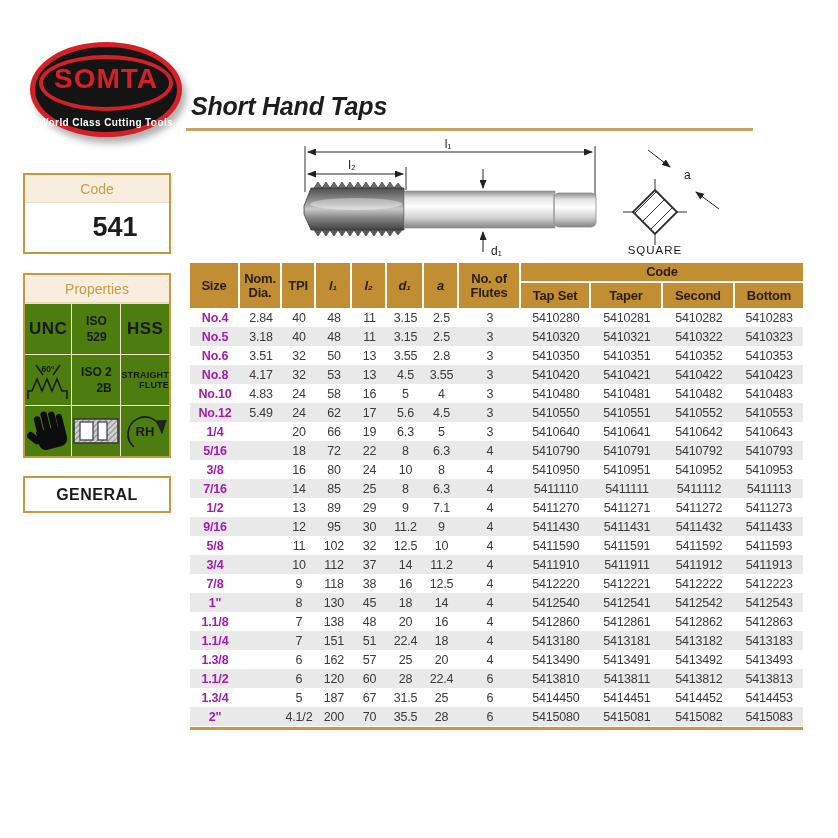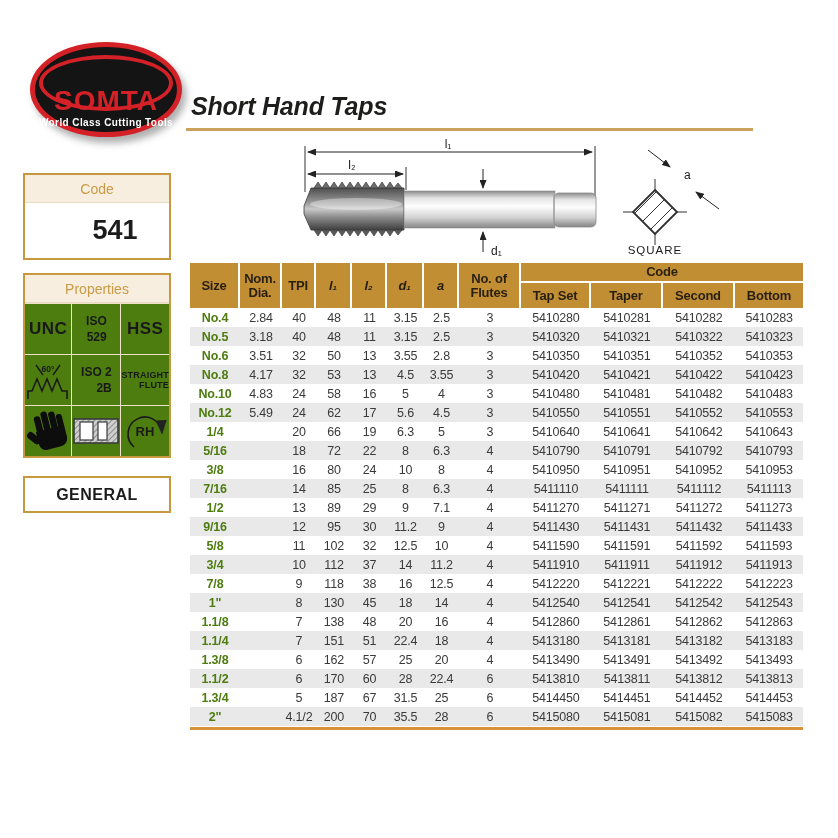--- a/index.html
+++ b/index.html
@@ -7,36 +7,36 @@
   body { font-family:"Liberation Sans", sans-serif; }
   .page { position:relative; width:838px; height:838px; background:#fff; overflow:hidden; }
 
   
   .logo { position:absolute; left:30px; top:42px; width:152px; height:95px; }
   .logo-oval { position:absolute; inset:0; background:#141414; border:5px solid #d42127;
     border-radius:50%; box-shadow:4px 6px 7px rgba(110,110,110,.55); }
   .logo-ring { position:absolute; left:9px; right:9px; top:13px; bottom:26px;
     border:4px solid #d42127; border-radius:50%; }
   .logo-brand { position:absolute; left:0; right:0; top:21px; text-align:center;
-    color:#d42127; font-weight:bold; font-size:28px; letter-spacing:1px;margin-top:22px; }
+    color:#d42127; font-weight:bold; font-size:28px; letter-spacing:1px; }
   .logo-tagline { position:absolute; left:0; right:0; bottom:9px; text-align:center;
     color:#ffffff; font-weight:bold; font-size:10px; letter-spacing:.4px; white-space:nowrap; }
 
   
   .page-title { position:absolute; left:191px; top:92px; font-size:25px; font-weight:bold;
     color:#1d1d1b; letter-spacing:-.2px;font-style:italic; }
   .title-rule { position:absolute; left:186px; top:128px; width:567px; height:3px; background:#c9a35b; }
 
   
   .panel { position:absolute; left:23px; width:148px; border:2px solid #c8983f; background:#fff; }
   .panel-header { background:#f7eedf; color:#c89b44; text-align:center; font-size:14px;
     padding:6px 0 5px 0; border-bottom:1px solid #e8dbc0; }
   .panel-value { display:flex; align-items:center; justify-content:center; color:#1c1c1c; font-weight:bold; }
   .code-panel { top:173px; }
-  .code-panel .panel-value { height:55px; font-size:27px;margin-left:36px; }
+  .code-panel .panel-value { height:49px; font-size:27px;margin-left:36px; }
   .props-panel { top:273px; }
   .props-grid { display:grid; grid-template-columns:repeat(3,1fr); }
   .props-cell { height:51px; display:flex; flex-direction:column; align-items:center; justify-content:center;
     background:#4d7c0f; border-top:1px solid #eee2cb; border-left:1px solid #eee2cb;
     font-weight:bold; color:#191919; text-align:right; white-space:pre-line; }
   .props-cell:nth-child(3n+1){ border-left:none; }
   .cell-lg { font-size:17px; letter-spacing:.5px; }
   .cell-md { font-size:12px; line-height:16px; }
   .cell-sm { font-size:9px; line-height:10px; letter-spacing:.2px; }
   .suited-panel { top:476px; }
@@ -52,21 +52,21 @@
   thead th { background:#c28e33; color:#281f13; font-size:13px; font-weight:bold;
     border-right:2px solid #ffffff; vertical-align:middle; text-align:center;
     line-height:14px; padding:2px 0; letter-spacing:-.2px; }
   thead th:last-child { border-right:none; }
   th.code-group { border-bottom:2px solid #ffffff; height:20px; }
   thead tr.sub th { height:25px; }
   th.pre { white-space:pre-line; }
   th.ital { font-style:italic; }
   tbody td { height:19px; text-align:center; font-size:12.5px; color:#3a3a3a;
     letter-spacing:-.2px; padding:0; }
-  tbody td:first-child { font-weight:bold; color:#4d7c0f; }
+  tbody td:first-child { font-weight:bold; color:#a21caf; }
   tbody tr:nth-child(even) { background:#e9e9e9; }
   .table-bottom-rule { height:3px; background:#d8923b; margin-top:1px; }
 </style>
 </head>
 <body>
 
 <div class="page">
 
   <div class="logo">
     <div class="logo-oval"></div>
@@ -510,21 +510,21 @@
             <td>4</td>
             <td>5413490</td>
             <td>5413491</td>
             <td>5413492</td>
             <td>5413493</td>
           </tr>
           <tr>
             <td>1.1/2</td>
             <td></td>
             <td>6</td>
-            <td>170</td>
+            <td>120</td>
             <td>60</td>
             <td>28</td>
             <td>22.4</td>
             <td>6</td>
             <td>5413810</td>
             <td>5413811</td>
             <td>5413812</td>
             <td>5413813</td>
           </tr>
           <tr>

